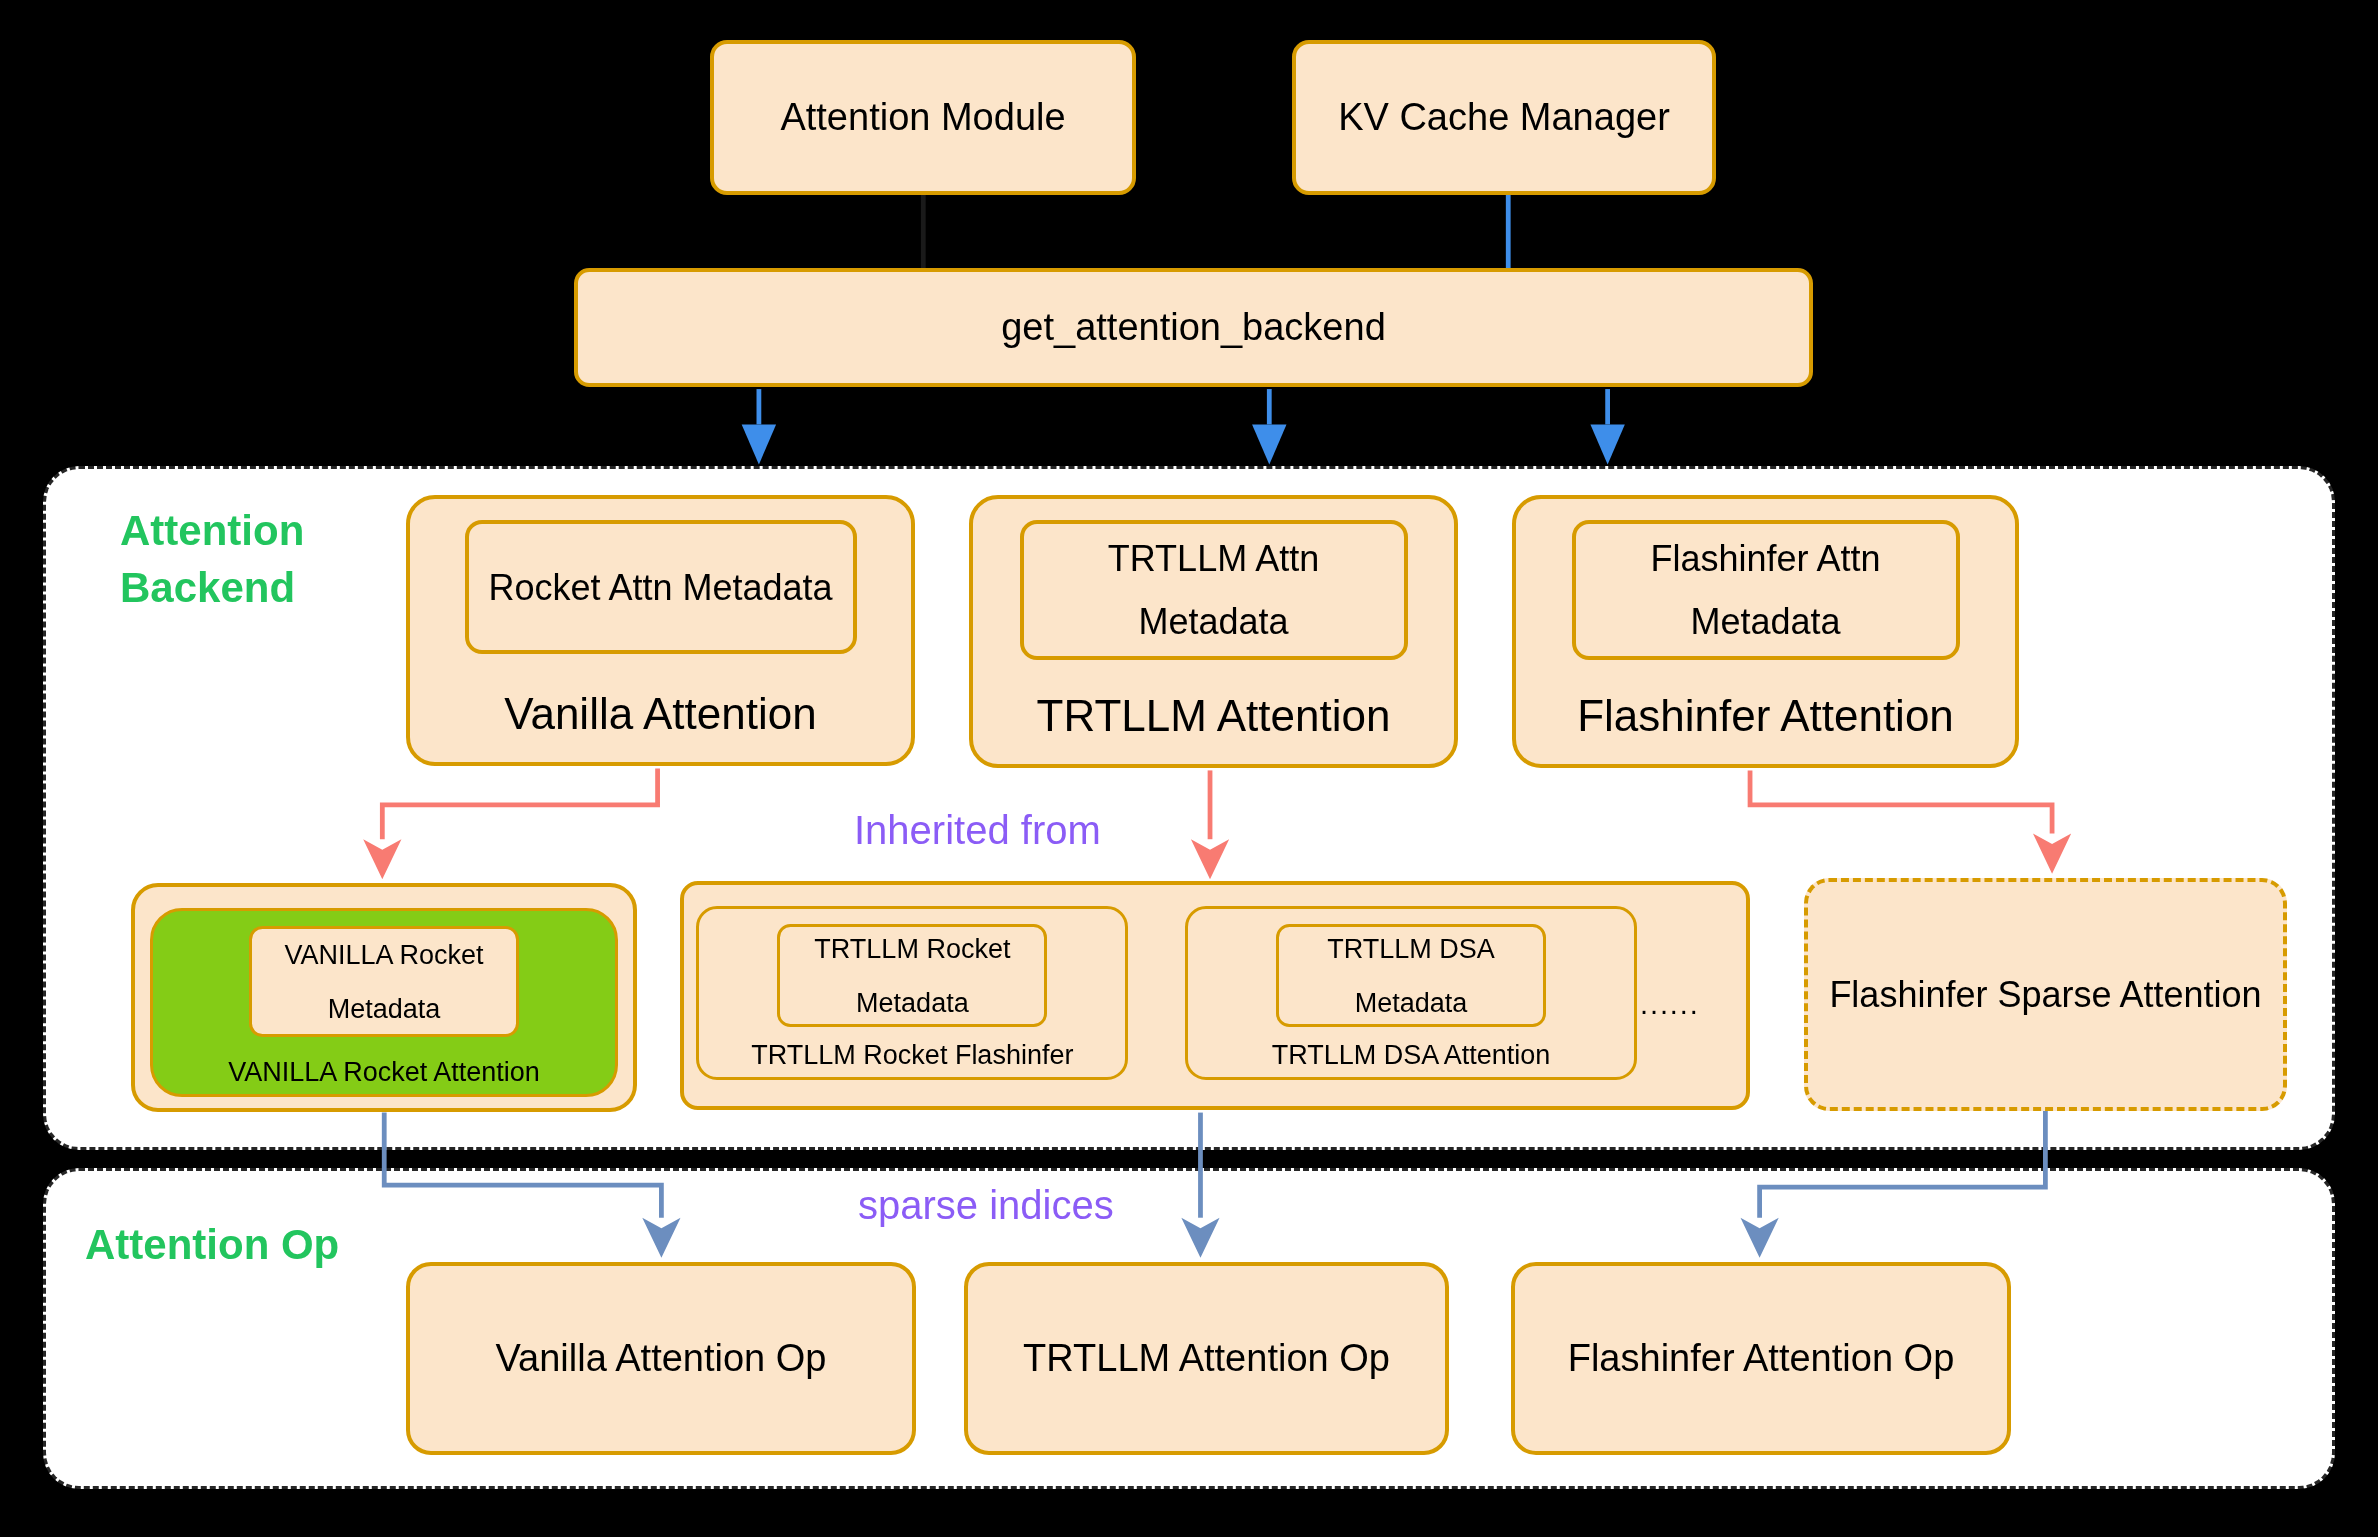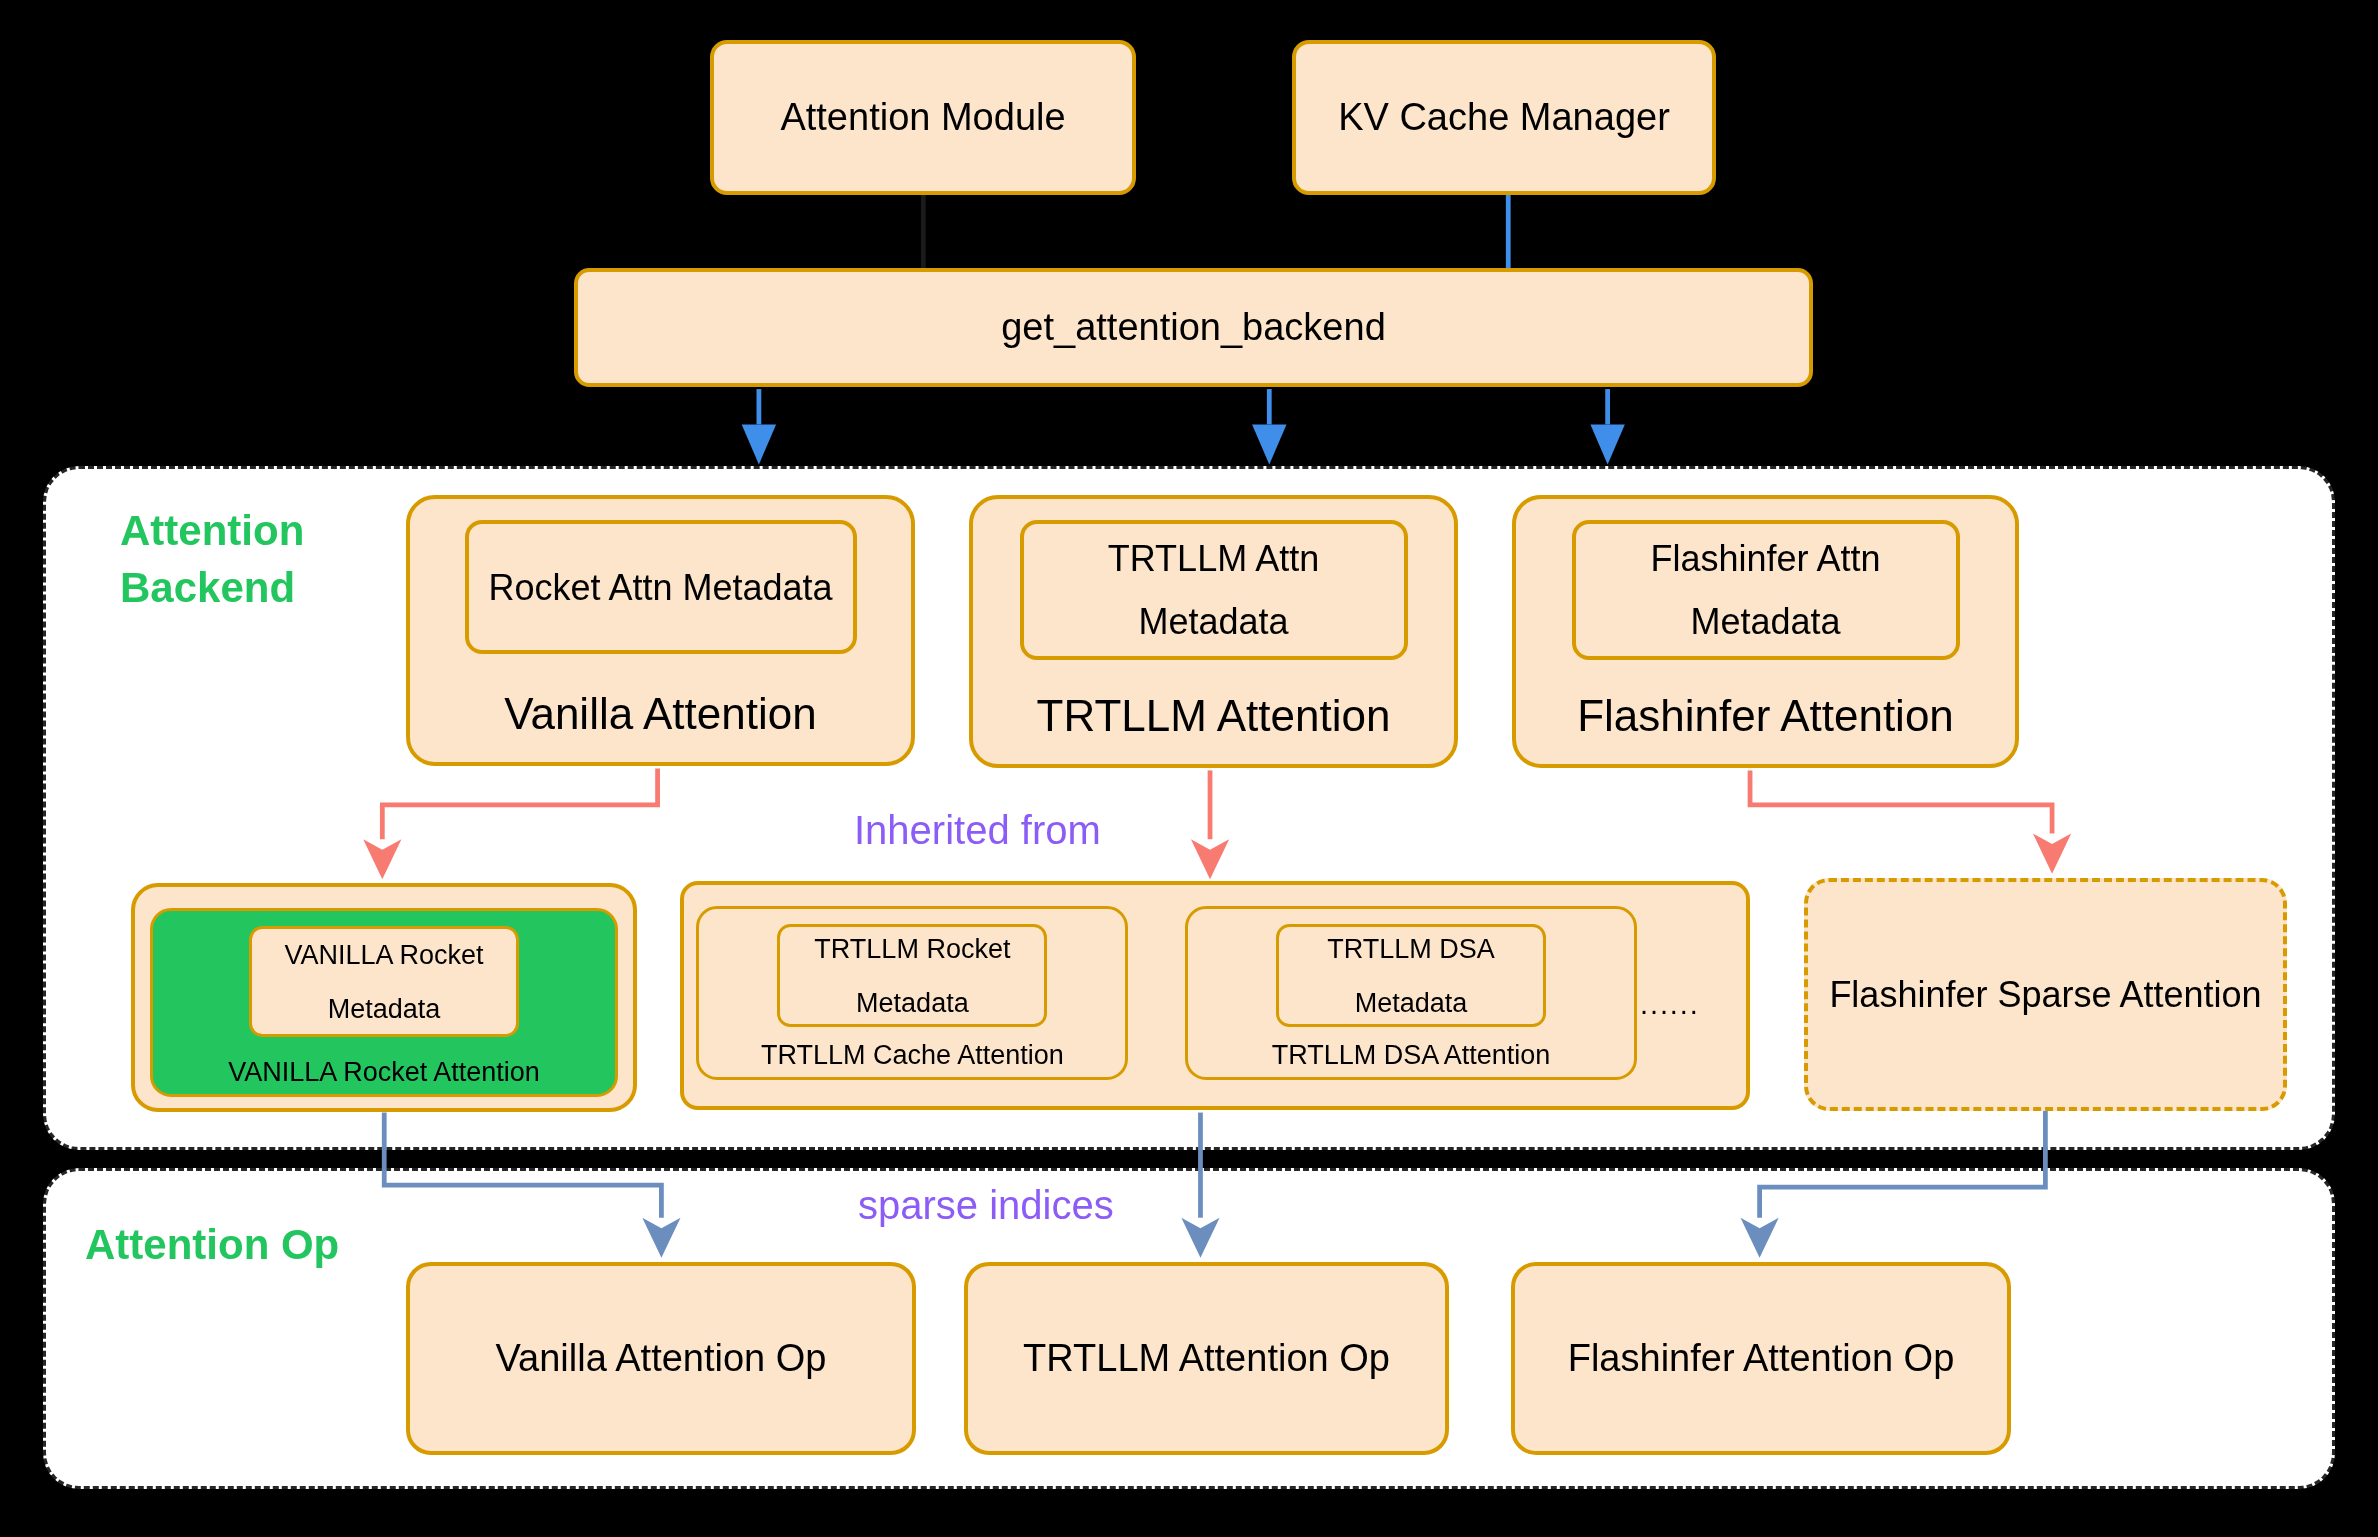--- a/index.html
+++ b/index.html
@@ -28,21 +28,21 @@
     background:#FCE5CA;border:4.8px solid #D79B00;border-radius:17px;
     box-sizing:border-box;display:flex;align-items:center;justify-content:center;
     text-align:center;font-size:36px;line-height:63px;padding:0 17px;
   }
   .backend-label{
     position:absolute;left:0;right:0;bottom:23px;text-align:center;font-size:44px;
   }
   .rocket-outer{border-radius:27px;display:block;}
   .rocket-mid{
     position:absolute;left:15.3px;right:15.3px;top:21px;bottom:11.5px;
-    background:#22c55e;border:3.8px solid #D79B00;border-radius:21px;box-sizing:border-box;
+    background:#84cc16;border:3.8px solid #D79B00;border-radius:32px;box-sizing:border-box;
   }
   .rocket-meta{
     position:absolute;left:50%;transform:translateX(-50%);top:15.3px;
     background:#FCE5CA;border:3.8px solid #D79B00;border-radius:13.4px;
     box-sizing:border-box;display:flex;align-items:center;justify-content:center;
     text-align:center;font-size:27px;line-height:54px;padding:0 9.6px;
   }
   .rocket-label{
     position:absolute;left:0;right:0;bottom:5.7px;text-align:center;font-size:27px;
   }
@@ -129,21 +129,21 @@
   <div class="node rocket-outer" style="left:131px;top:883px;width:506px;height:229px;">
     <div class="rocket-mid">
       <div class="rocket-meta" style="width:270px;height:111px;">VANILLA Rocket Metadata</div>
       <div class="rocket-label">VANILLA Rocket Attention</div>
     </div>
   </div>
 
   <div class="node group-node" style="left:680px;top:881px;width:1070px;height:229px;">
     <div class="sub-node" style="left:12.4px;top:21px;width:432px;height:174px;">
       <div class="rocket-meta" style="width:270px;height:103px;">TRTLLM Rocket Metadata</div>
-      <div class="rocket-label">TRTLLM Cache Attention</div>
+      <div class="rocket-label">TRTLLM Rocket Flashinfer</div>
     </div>
     <div class="sub-node" style="left:501px;top:21px;width:452px;height:174px;">
       <div class="rocket-meta" style="width:270px;height:103px;">TRTLLM DSA Metadata</div>
       <div class="rocket-label">TRTLLM DSA Attention</div>
     </div>
     <div class="ellipsis" style="left:956px;top:103px;">......</div>
   </div>
 
   <div class="node sparse-node" style="left:1804px;top:878px;width:483px;height:233px;">
     <span>Flashinfer Sparse Attention</span>

